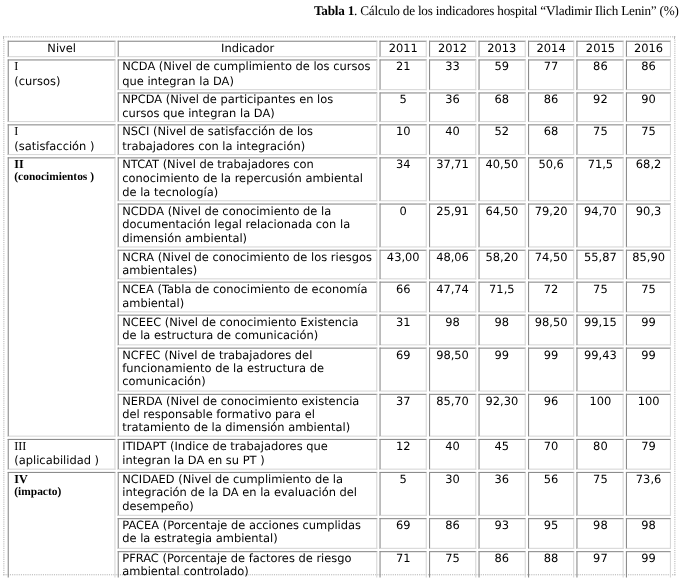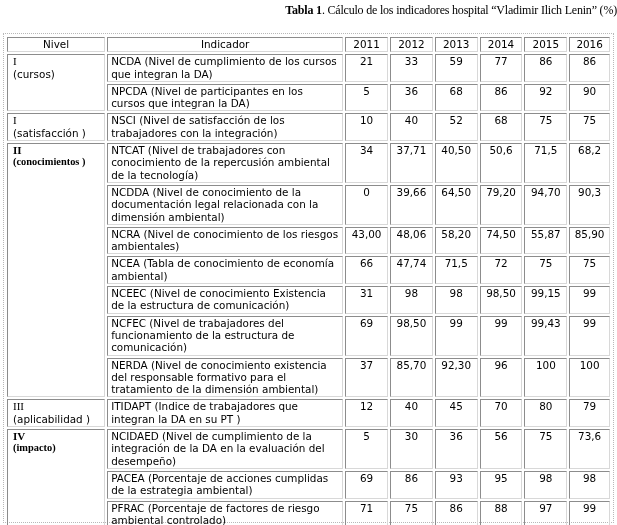--- a/index.html
+++ b/index.html
@@ -150,21 +150,21 @@
           <td class="num">34</td>
           <td class="num">37,71</td>
           <td class="num">40,50</td>
           <td class="num">50,6</td>
           <td class="num">71,5</td>
           <td class="num">68,2</td>
         </tr>
         <tr class="h3">
           <td class="ind">NCDDA (Nivel de conocimiento de la documentación legal relacionada con la dimensión ambiental)</td>
           <td class="num">0</td>
-          <td class="num">39,66</td>
+          <td class="num">25,91</td>
           <td class="num">64,50</td>
           <td class="num">79,20</td>
           <td class="num">94,70</td>
           <td class="num">90,3</td>
         </tr>
         <tr class="h2">
           <td class="ind">NCRA (Nivel de conocimiento de los riesgos ambientales)</td>
           <td class="num">43,00</td>
           <td class="num">48,06</td>
           <td class="num">58,20</td>

